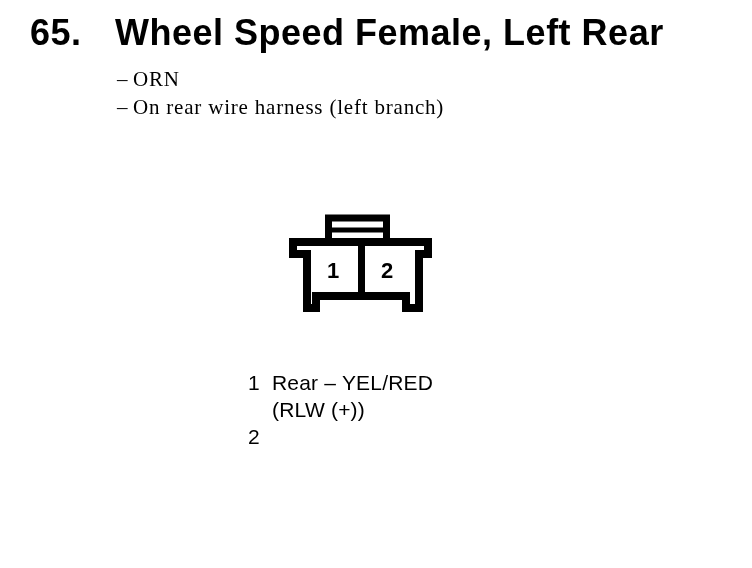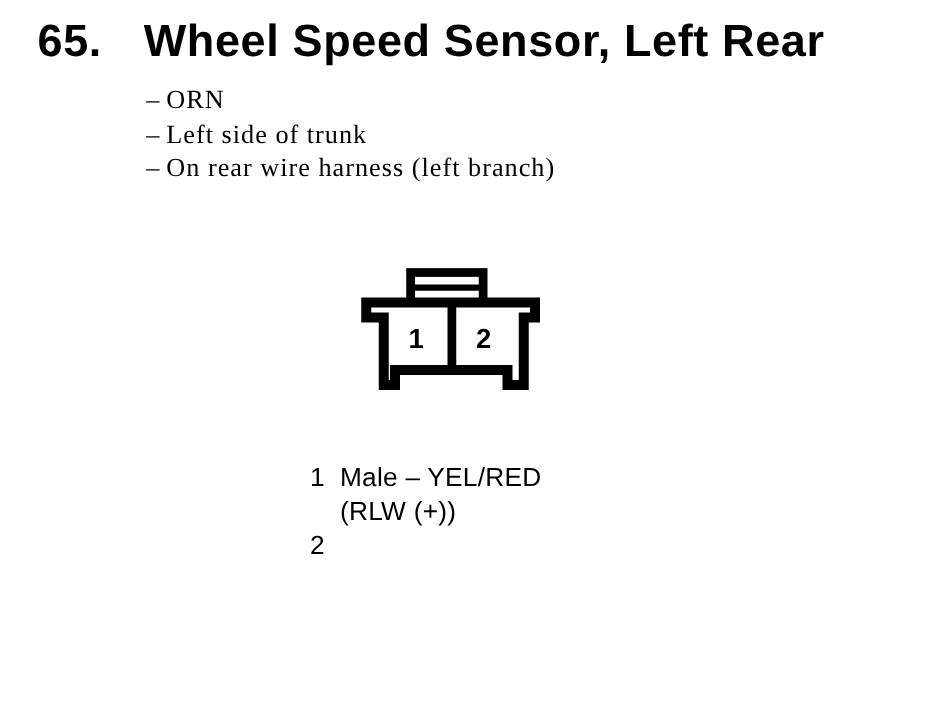--- a/index.html
+++ b/index.html
@@ -54,28 +54,25 @@
   .pin-entry { display: flex; }
   .pin-num { width: 24px; flex: none; }
   .pin-lines div { white-space: nowrap; }
 </style>
 </head>
 <body>
 
 <div class="page">
 
   <span class="title-num">65.</span>
-  <span class="title-text">Wheel Speed Sensor, Left Rear</span>
+  <span class="title-text">Wheel Speed Female, Left Rear</span>
 
   <div class="notes">
     <div class="note-line">
       <span class="note-dash">–</span><span class="note-text">ORN</span>
-    </div>
-    <div class="note-line">
-      <span class="note-dash">–</span><span class="note-text">Left side of trunk</span>
     </div>
     <div class="note-line">
       <span class="note-dash">–</span><span class="note-text">On rear wire harness (left branch)</span>
     </div>
   </div>
 
   <svg class="connector" width="164" height="106" viewBox="278 210 164 106" xmlns="http://www.w3.org/2000/svg">
 
     <rect x="328.5" y="218" width="58" height="24" fill="#ffffff" stroke="#000000" stroke-width="7"></rect>
     <line x1="329" y1="230" x2="386" y2="230" stroke="#000000" stroke-width="5"></line>
@@ -84,21 +81,21 @@
 
     <line x1="361.5" y1="242" x2="361.5" y2="296" stroke="#000000" stroke-width="7"></line>
     <text class="cavity-label" x="333" y="278" text-anchor="middle" fill="#000000">1</text>
     <text class="cavity-label" x="387" y="278" text-anchor="middle" fill="#000000">2</text>
   </svg>
 
   <div class="pins">
     <div class="pin-entry">
       <div class="pin-num">1</div>
       <div class="pin-lines">
-        <div>Male – YEL/RED</div>
+        <div>Rear – YEL/RED</div>
         <div>(RLW (+))</div>
       </div>
     </div>
     <div class="pin-entry">
       <div class="pin-num">2</div>
     </div>
   </div>
 
 </div>
 

